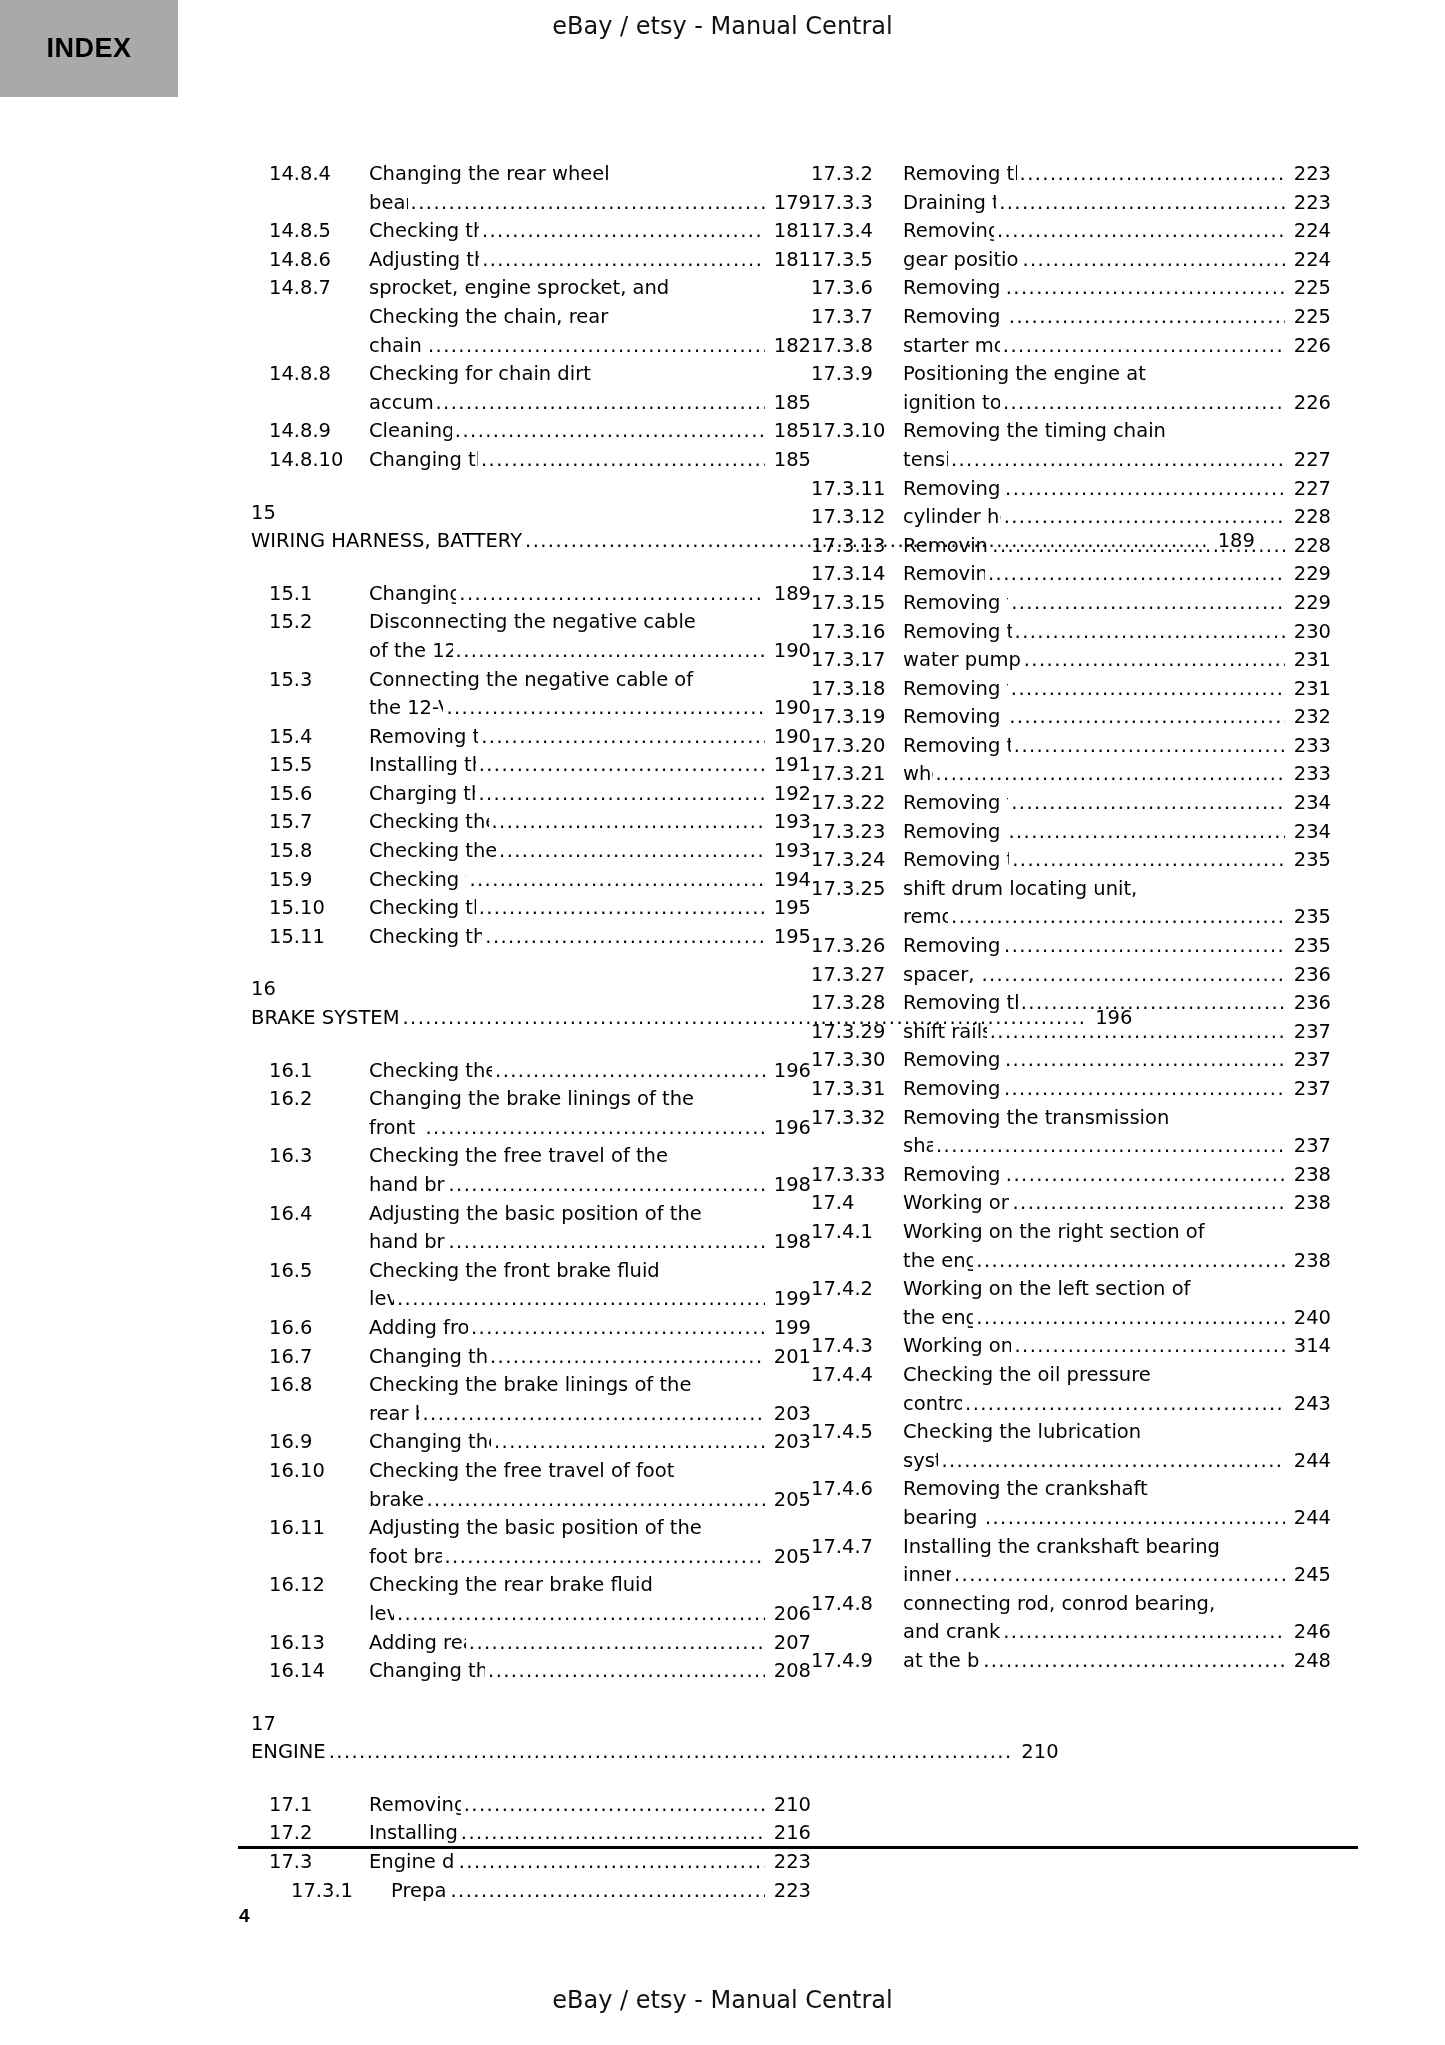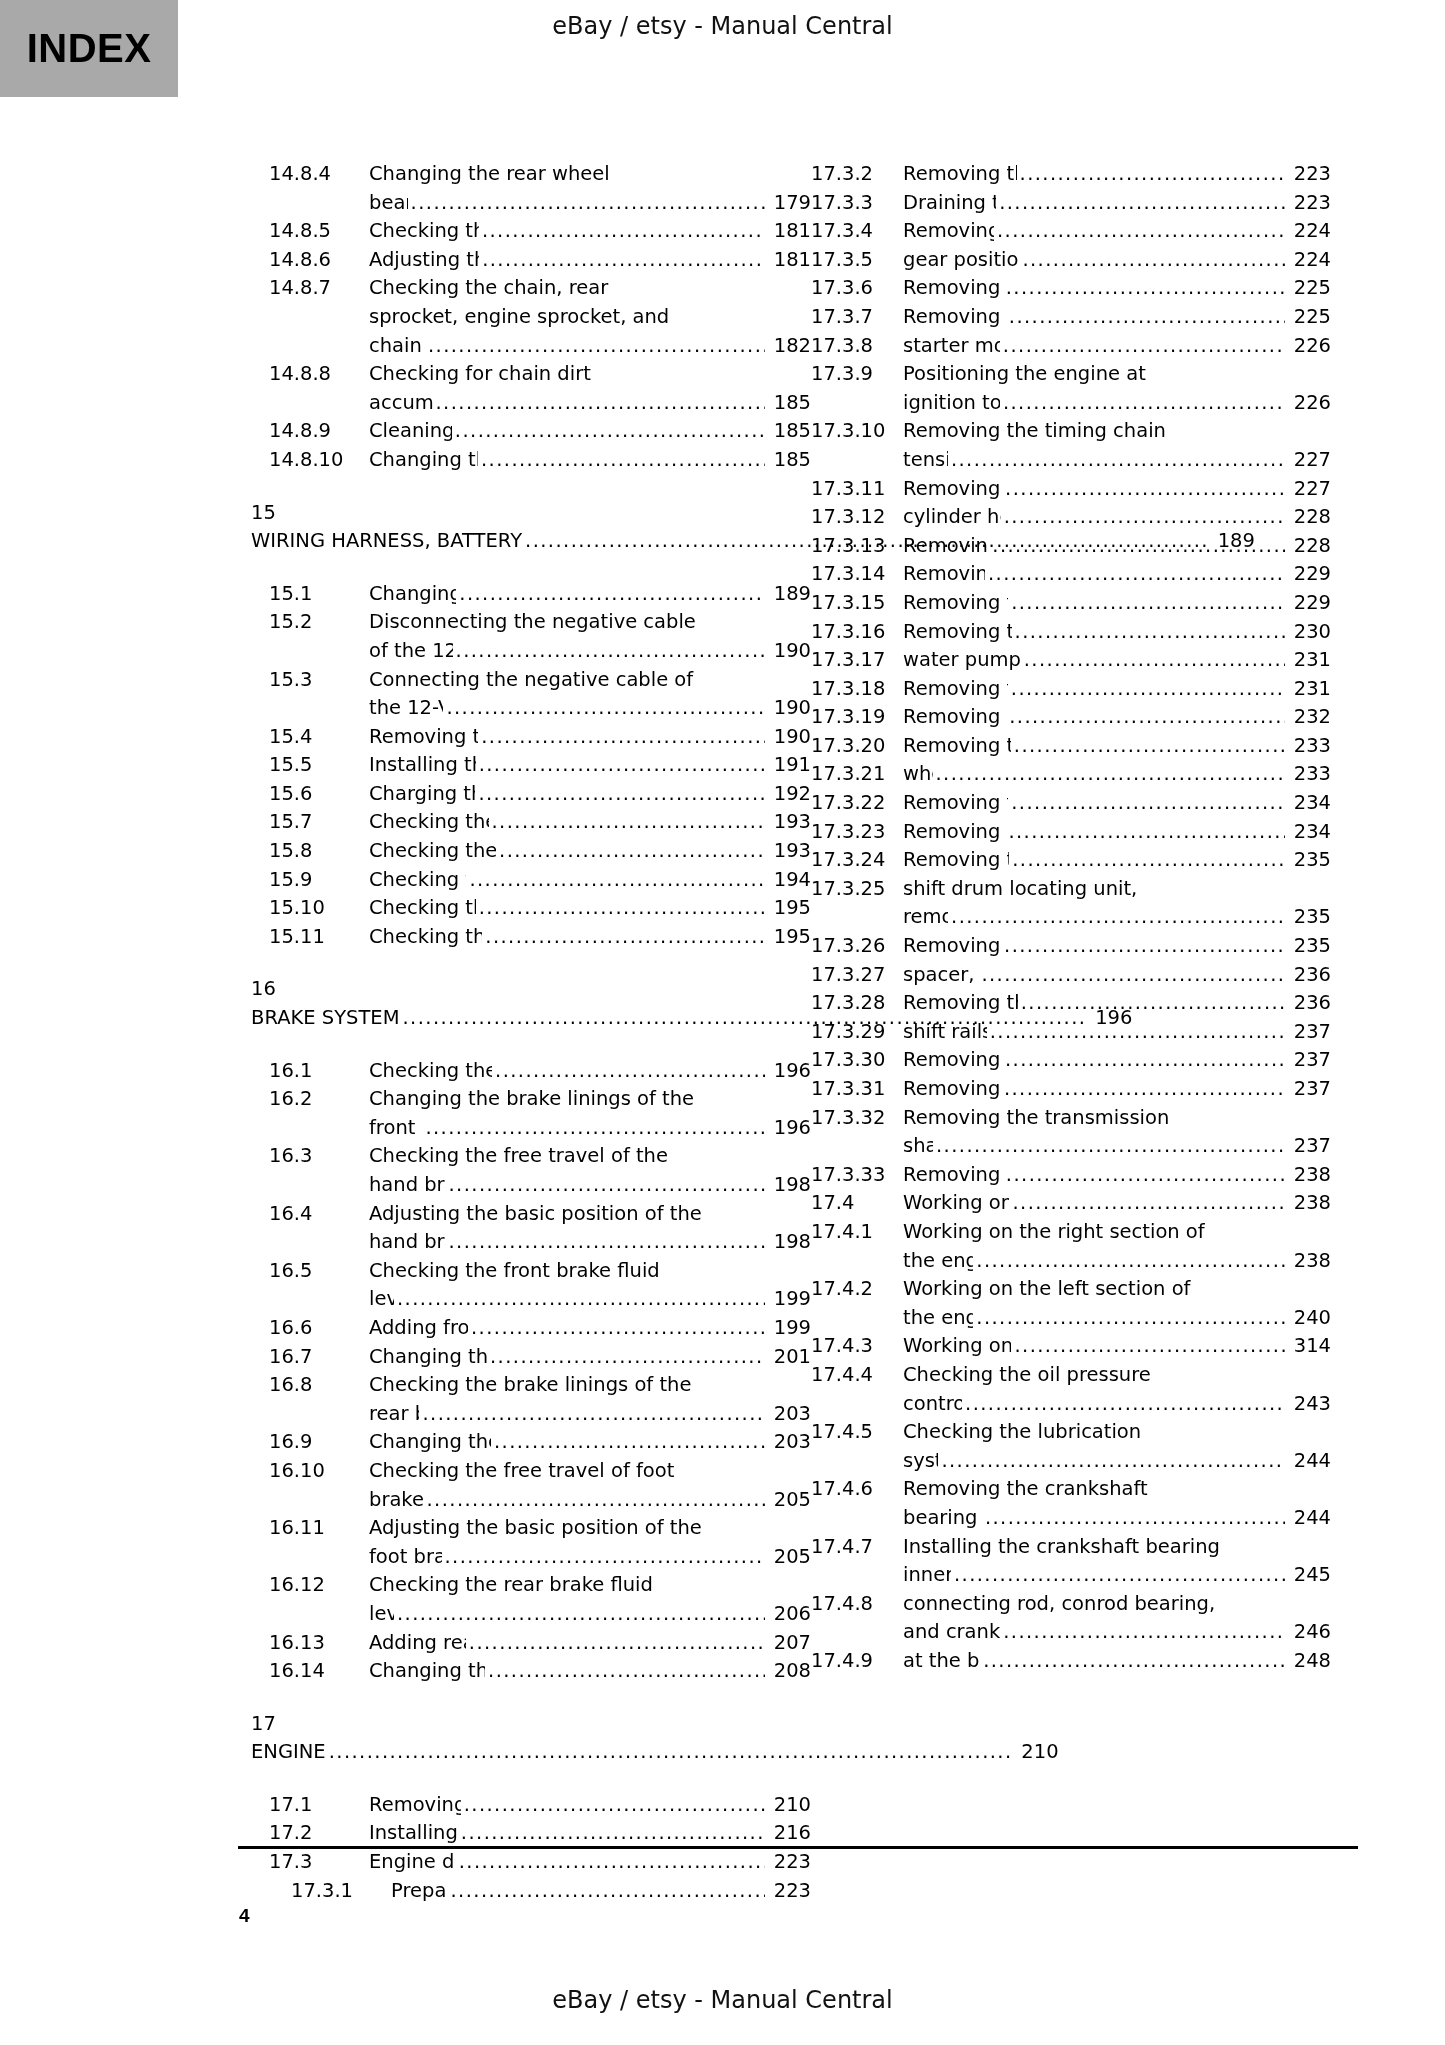--- a/index.html
+++ b/index.html
@@ -24,21 +24,21 @@
     width: 178px;
     height: 97px;
     background: #a9a9a9;
     display: flex;
     align-items: center;
     justify-content: center;
   }
   .index-tab-label {
     font-family: "Liberation Sans", sans-serif;
     font-weight: bold;
-    font-size: 40px;
+    font-size: 27px;
     letter-spacing: 0.5px;
     color: #000;
   }
   .header-title {
     position: absolute;
     left: 0;
     top: 12px;
     width: 1445px;
     text-align: center;
     font-family: "DejaVu Sans", sans-serif;
@@ -189,24 +189,24 @@
             <span class="txt">Adjusting the chain tension</span>
             <span class="dots">..........................................................................................</span>
             <span class="pg">181</span>
           </div>
         </div>
       </div>
       <div class="row">
         <div class="num">14.8.7</div>
         <div class="title-cell">
           <div class="lead nodots">
+            <span class="txt">sprocket, engine sprocket, and</span>
+          </div>
+          <div class="lead nodots">
             <span class="txt">Checking the chain, rear</span>
-          </div>
-          <div class="lead nodots">
-            <span class="txt">sprocket, engine sprocket, and</span>
           </div>
           <div class="lead">
             <span class="txt">chain guide</span>
             <span class="dots">..........................................................................................</span>
             <span class="pg">182</span>
           </div>
         </div>
       </div>
       <div class="row">
         <div class="num">14.8.8</div>

